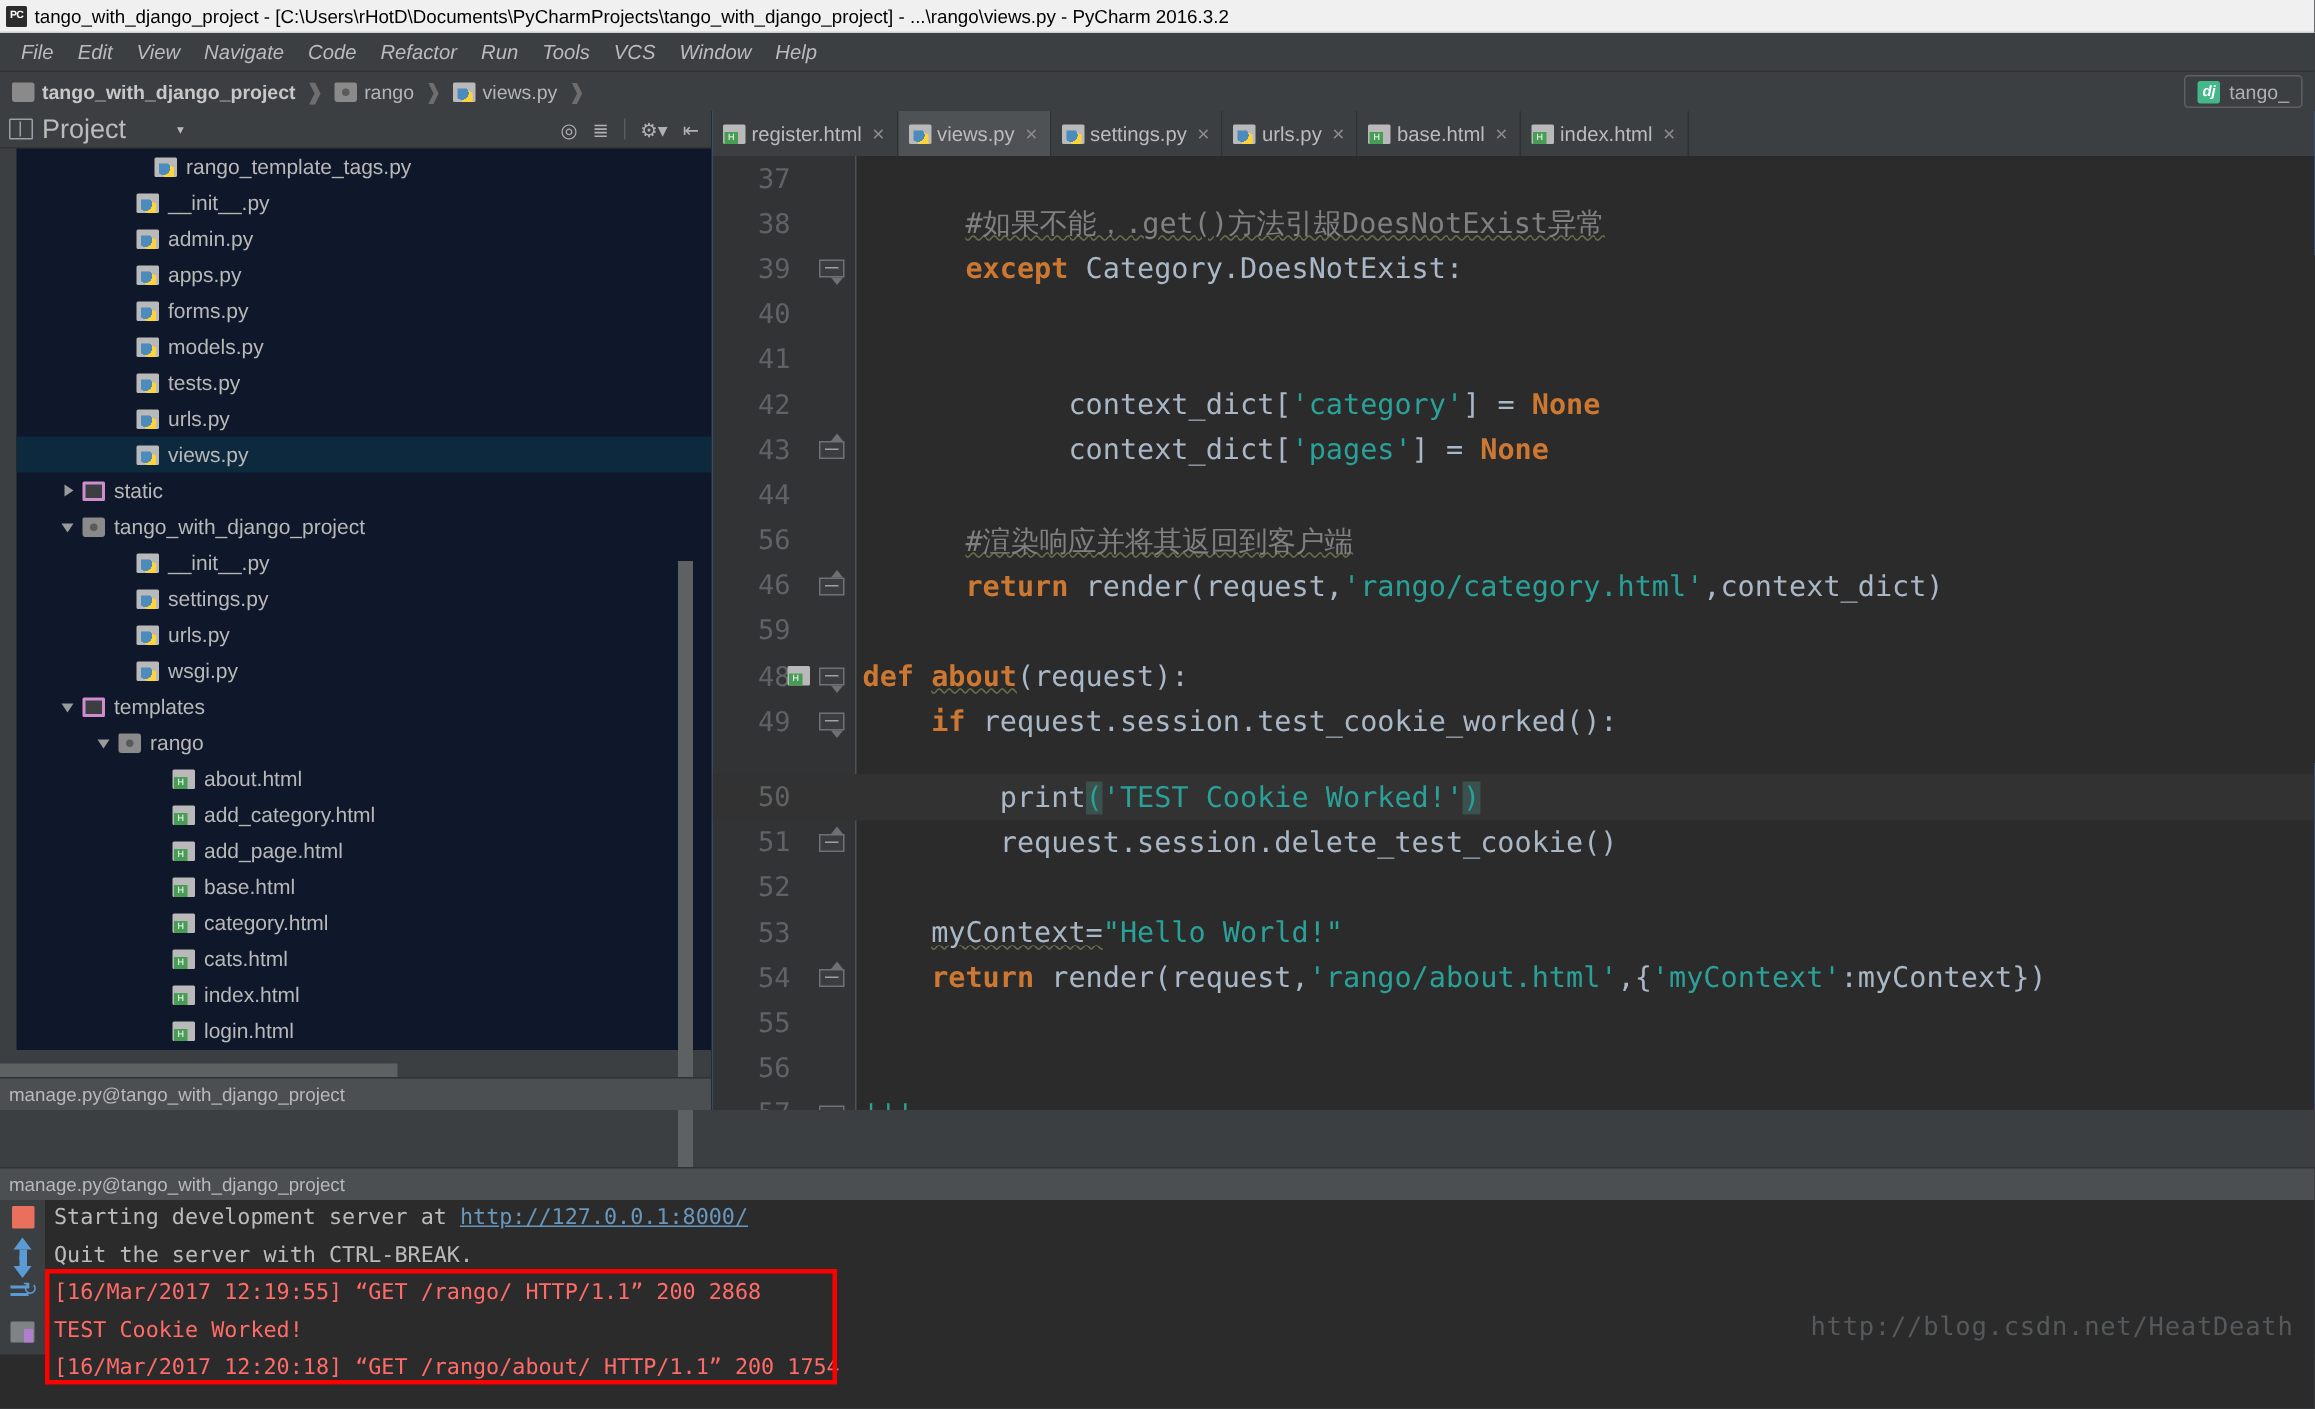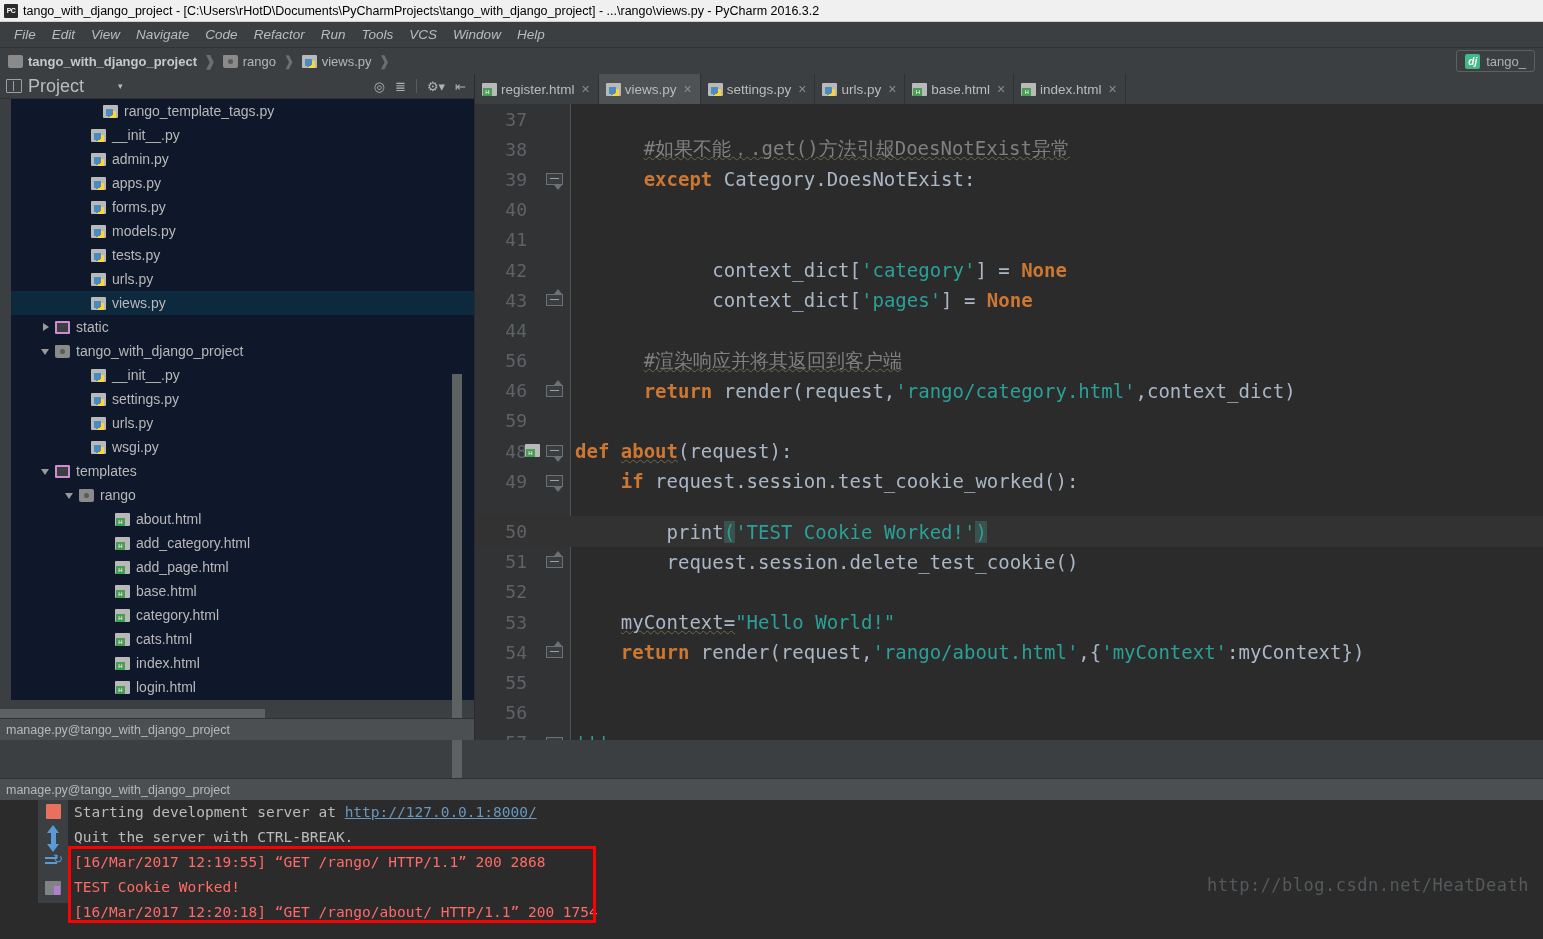--- a/index.html
+++ b/index.html
@@ -147,21 +147,21 @@
   .wavy { text-decoration: underline; text-decoration-style: wavy; text-decoration-color:#6a6a4a; text-decoration-thickness:1px; }
   .htmlgut { position:absolute; left:52px; top:7px; }
   .paren-hl { background:#3b514d; }
 
   
   .console { position:absolute; left:0; bottom:0; width:1543px; height:161px; background:#2b2b2b; }
   .console-title {
     height:22px; background:#4b4f51; color:#b8b8b8; font-size:12.5px; display:flex; align-items:center;
     padding-left:6px; border-top:1px solid #2f3132;
   }
-  .console-body { position:relative; height:103px; background:#2b2b2b;margin-left:38px; }
+  .console-body { position:relative; height:103px; background:#2b2b2b; }
   .ctoolbar { position:absolute; left:0; top:0; width:30px; bottom:0; background:#3c3f41; display:flex; flex-direction:column; align-items:center; padding-top:4px; gap:12px;}
   .ct-stop { width:15px;height:15px;background:#e9705c;border-radius:1px; }
   .ct-up, .ct-down { width:0;height:0; position:relative; }
   .ct-up:after{content:"";position:absolute;left:-6px;top:-6px;border-bottom:8px solid #5a9bd5;border-left:6px solid transparent;border-right:6px solid transparent;}
   .ct-up:before{content:"";position:absolute;left:-2.5px;top:2px;width:5px;height:7px;background:#5a9bd5;}
   .ct-down:after{content:"";position:absolute;left:-6px;top:1px;border-top:8px solid #5a9bd5;border-left:6px solid transparent;border-right:6px solid transparent;}
   .ct-down:before{content:"";position:absolute;left:-2.5px;top:-6px;width:5px;height:7px;background:#5a9bd5;}
   .ct-wrap { width:16px;height:14px; position:relative; }
   .ct-wrap:before{content:"";position:absolute;left:0;top:2px;width:12px;height:2px;background:#5a9bd5;box-shadow:0 5px 0 #5a9bd5;}
   .ct-wrap:after{content:"↻";position:absolute;right:-2px;top:-3px;color:#5a9bd5;font-size:12px;}

